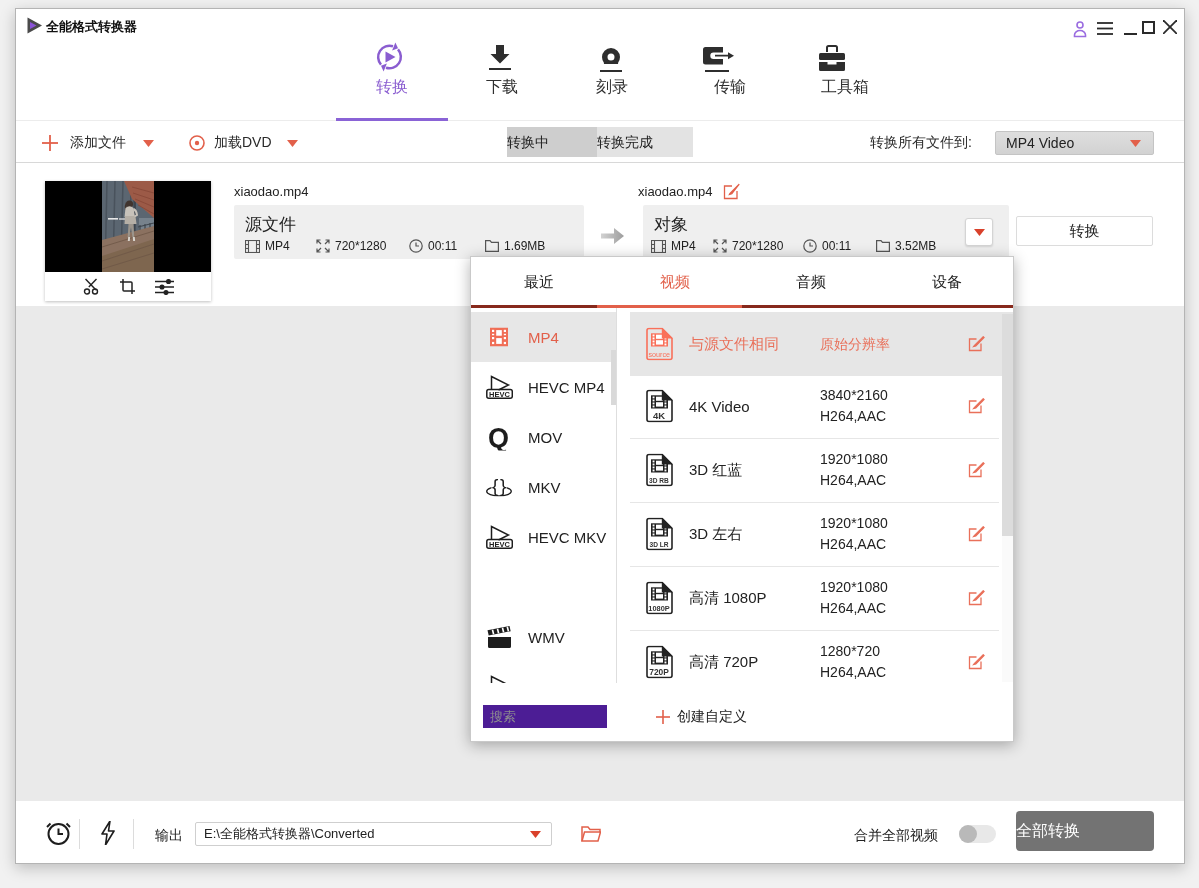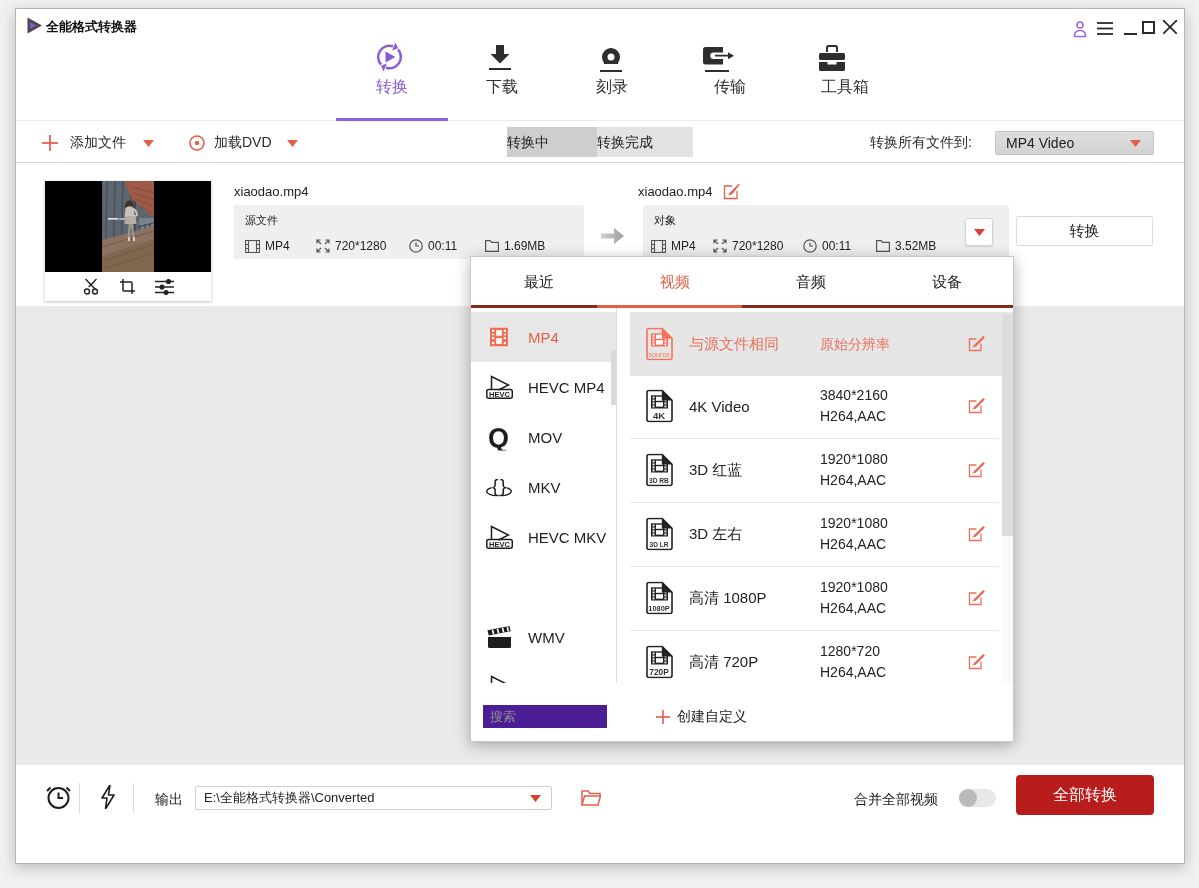--- a/index.html
+++ b/index.html
@@ -24,33 +24,33 @@
 .tab { top:118px; height:30px; line-height:30px; font-size:14px; color:#222; text-align:left; }
 .ddl { left:979px; top:122px; width:159px; height:24px; background:linear-gradient(#dedede,#d2d2d2); border:1px solid #c4c4c4; border-radius:2px; font-size:14px; color:#222; line-height:22px; padding-left:10px; }
 
 .content { left:0; top:154px; width:1168px; height:641px; background:#eaeaea; border-bottom:3px dotted #dcdcdc; }
 .filerow { left:0; top:0px; width:1168px; height:143px; background:#fff; }
 .thumb { left:29px; top:18px; width:166px; height:120px; background:#fff; box-shadow:0 1px 3px rgba(0,0,0,0.25); }
 .thumb .video { position:absolute; left:0; top:0; width:166px; height:91px; background:#000; overflow:hidden; }
 .iconbar { position:absolute; left:0; top:91px; width:166px; height:29px; background:#fff; display:flex; align-items:center; justify-content:center; gap:19px; }
 .fname { font-size:13px; color:#222; }
 .infobox { top:196px; height:54px; background:#efefef; border-radius:2px; }
-.infobox .bt { position:absolute; left:11px; top:8px; font-size:11px; color:#222; }
+.infobox .bt { position:absolute; left:11px; top:8px; font-size:17px; color:#222; }
 .inforow { position:absolute; top:34px; font-size:12px; color:#222; display:flex; align-items:center; }
 .convbtn { left:1000px; top:53px; width:137px; height:30px; background:#fff; border:1px solid #dcdcdc; border-radius:2px; font-size:15px; color:#222; text-align:center; line-height:28px; }
 .dropbtn { left:949px; top:55px; width:28px; height:28px; background:#fff; border:1px solid #d4d4d4; border-radius:3px; box-shadow:0 1px 2px rgba(0,0,0,0.12); }
 
-.bottombar { left:0; top:756px; width:1168px; height:60px; background:#fff; }
+.bottombar { left:0; top:792px; width:1168px; height:60px; background:#fff; }
 .vsep { position:absolute; top:18px; width:1px; height:30px; background:#dcdcdc; }
 .outlabel { position:absolute; left:139px; top:26px; font-size:14px; color:#222; }
 .outinput { position:absolute; left:179px; top:21px; width:357px; height:24px; background:#fff; border:1px solid #cfcfcf; border-radius:2px; font-size:13px; color:#222; line-height:22px; padding-left:8px; }
 .mergetext { position:absolute; left:838px; top:26px; font-size:14px; color:#222; }
 .toggle { position:absolute; left:943px; top:24px; width:37px; height:18px; background:#e8e8e8; border-radius:9px; }
 .toggle .knob { position:absolute; left:0px; top:0px; width:18px; height:18px; background:#b9b9b9; border-radius:50%; }
-.allbtn { position:absolute; left:1000px; top:10px; width:138px; height:40px; background:#b91c1c; border-radius:4px; color:#fff; font-size:16px; text-align:center; line-height:40px; }
+.allbtn { position:absolute; left:1000px; top:10px; width:138px; height:40px; background:#737373; border-radius:4px; color:#fff; font-size:16px; line-height:40px; }
 
 .popup { left:454px; top:247px; width:544px; height:486px; background:#fff; border:1px solid #c9c9c9; box-shadow:0 3px 14px rgba(0,0,0,0.3); }
 .ptab { position:absolute; top:16px; font-size:15px; color:#222; width:136px; text-align:center; }
 .ptab.sel { color:#e2604a; }
 .pline { position:absolute; left:0; top:48px; width:542px; height:3px; background:#87291c; }
 .pline .seg { position:absolute; left:126px; top:0; width:145px; height:3px; background:#e2604a; }
 .leftlist { position:absolute; left:0; top:51px; width:145px; height:375px; background:#fff; overflow:hidden; }
 .leftsep { position:absolute; left:145px; top:51px; width:1px; height:375px; background:#dedede; }
 .litem { position:absolute; left:0; width:145px; height:50px; }
 .litem .txt { position:absolute; left:57px; top:50%; transform:translateY(-50%); font-size:15px; color:#222; }

